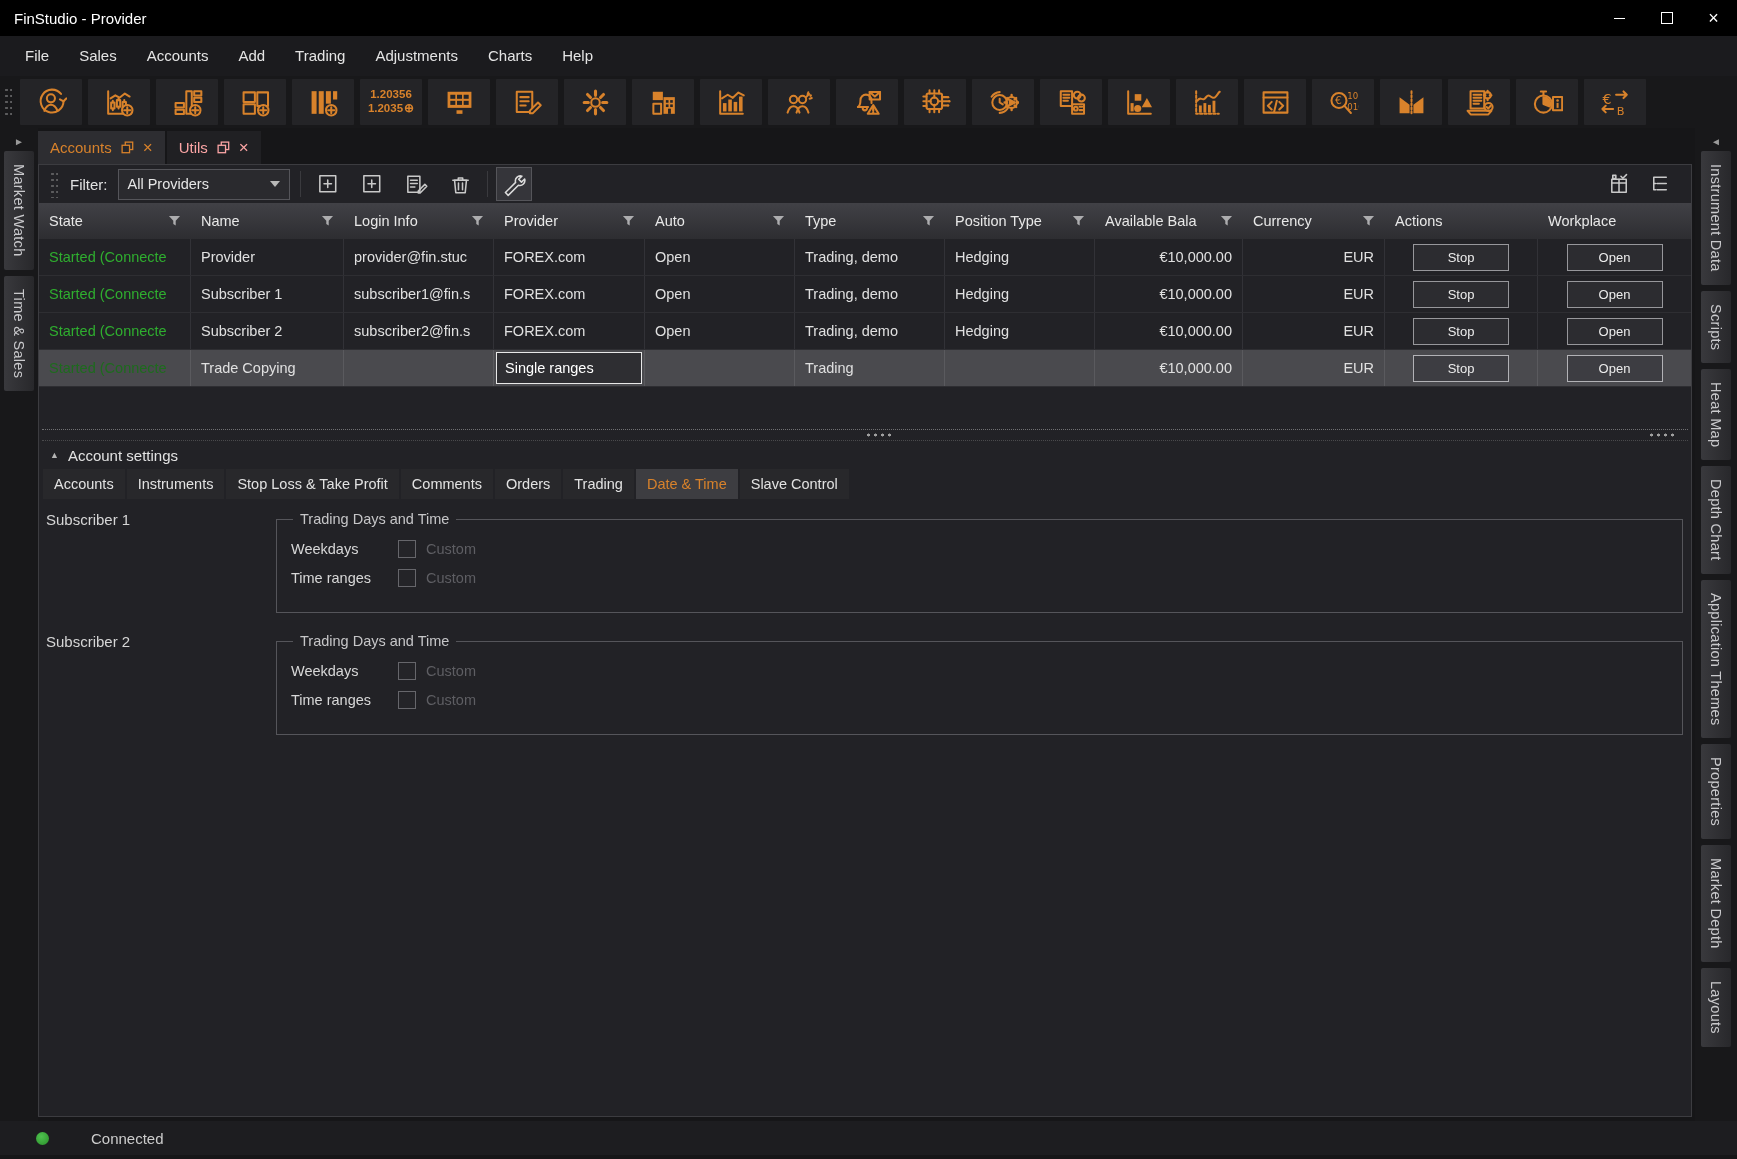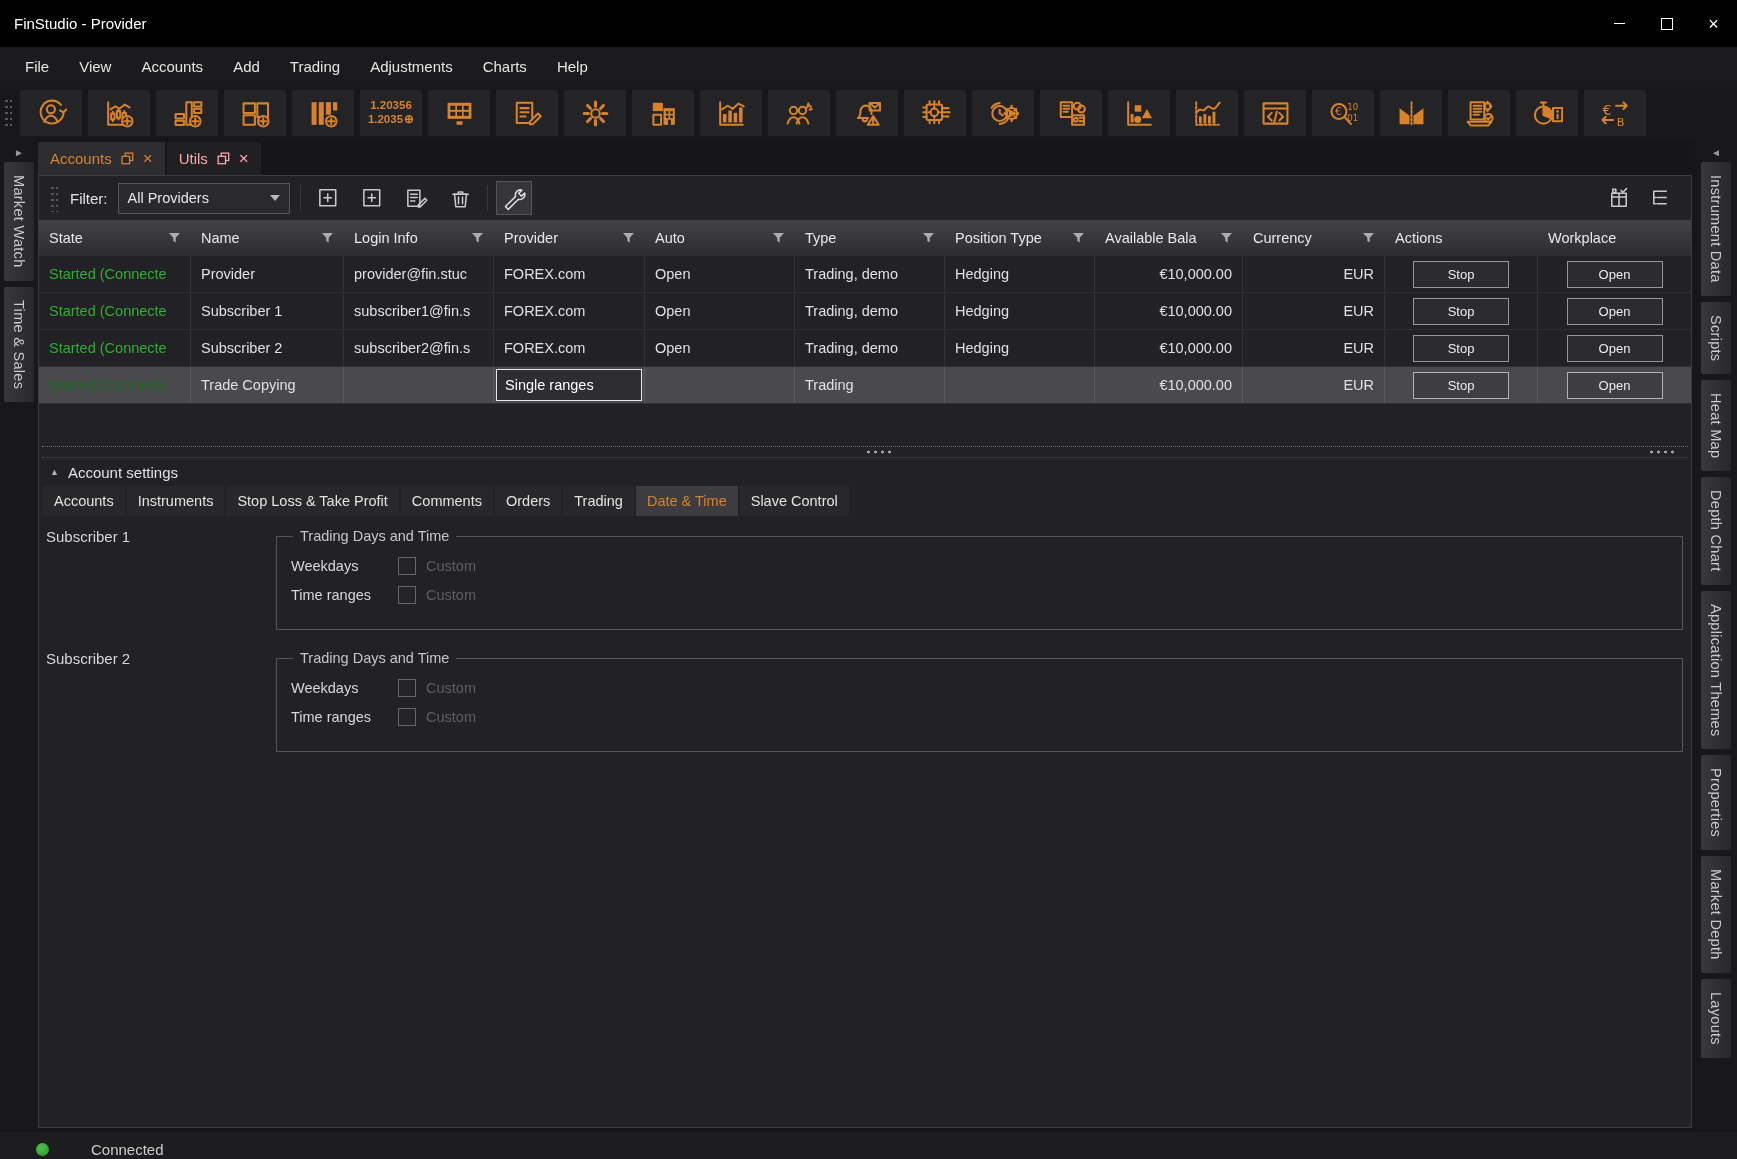--- a/index.html
+++ b/index.html
@@ -5,21 +5,21 @@
   html,body{margin:0;padding:0;}
   body{
     width:1737px;height:1159px;overflow:hidden;position:relative;
     background:#161618;color:#e0e0e0;
     font-family:"Liberation Sans",sans-serif;
     -webkit-font-smoothing:antialiased;
   }
   svg text{font-family:"DejaVu Sans",sans-serif;}
 
   
-  .titlebar{height:47px;background:#000;display:flex;align-items:center;}
+  .titlebar{height:36px;background:#000;display:flex;align-items:center;}
   .title{padding-left:14px;font-size:15px;color:#fff;}
   .win-controls{margin-left:auto;display:flex;height:100%;}
   .win-btn{width:47px;height:100%;display:flex;align-items:center;justify-content:center;color:#fff;}
   .min-glyph{width:11px;height:1px;background:#fff;display:block;}
   .max-glyph{width:10px;height:10px;border:1px solid #fff;display:block;}
   .close-glyph{font-size:18px;line-height:1;}
 
   
   .menubar{height:40px;background:#1b1b1e;display:flex;align-items:center;padding-left:10px;}
   .menu-item{padding:0 15px;font-size:15px;color:#e4e4e4;line-height:40px;}
@@ -46,21 +46,21 @@
 
   .center{flex:1;display:flex;flex-direction:column;min-width:0;}
   .tabbar{height:36px;display:flex;align-items:flex-end;background:#161618;}
   .doc-tab{height:33px;display:flex;align-items:center;gap:9px;padding:0 12px;font-size:15px;background:#202023;color:#fca5a5;margin-right:2px;}
   .doc-tab.active{background:#2d2d31;color:#D8822B;}
   .doc-tab .close-icon{font-size:17px;line-height:1;}
 
   .panel{flex:1;margin:0 3px 4px 0;background:#222226;border:1px solid #3c3c40;display:flex;flex-direction:column;min-height:0;}
 
   
-  .filterbar{height:44px;display:flex;align-items:center;padding:0 8px;gap:10px;flex:none;}
+  .filterbar{height:38px;display:flex;align-items:center;padding:0 8px;gap:10px;flex:none;}
   .filter-label{font-size:15px;color:#e2e2e2;}
   .dropdown{width:152px;height:29px;background:#2a2a2e;border:1px solid #55555a;display:flex;align-items:center;padding:0 9px;font-size:14.5px;color:#e6e6e6;}
   .caret{margin-left:auto;width:0;height:0;border-left:5px solid transparent;border-right:5px solid transparent;border-top:6px solid #b8b8b8;}
   .vsep{width:1px;height:26px;background:#3a3a3e;flex:none;}
   .fbtn{width:36px;height:34px;display:flex;align-items:center;justify-content:center;flex:none;}
   .fbtn.toggled{background:#35353a;border:1px solid #55555a;box-sizing:border-box;}
   .filter-spacer{flex:1;}
   .filter-right{display:flex;gap:16px;padding-right:10px;}
 
   
@@ -122,21 +122,21 @@
         <span class="max-glyph"></span>
       </div>
     <div class="win-btn">
         <span class="close-glyph">×</span>
       </div>
   </div>
 </div>
 
 <div class="menubar" id="menubar">
     <div class="menu-item">File</div>
-    <div class="menu-item">View</div>
+    <div class="menu-item">Sales</div>
     <div class="menu-item">Accounts</div>
     <div class="menu-item">Add</div>
     <div class="menu-item">Trading</div>
     <div class="menu-item">Adjustments</div>
     <div class="menu-item">Charts</div>
     <div class="menu-item">Help</div>
   </div>
 
 <div class="toolbar" id="toolbar">
   <div class="grip"></div>

